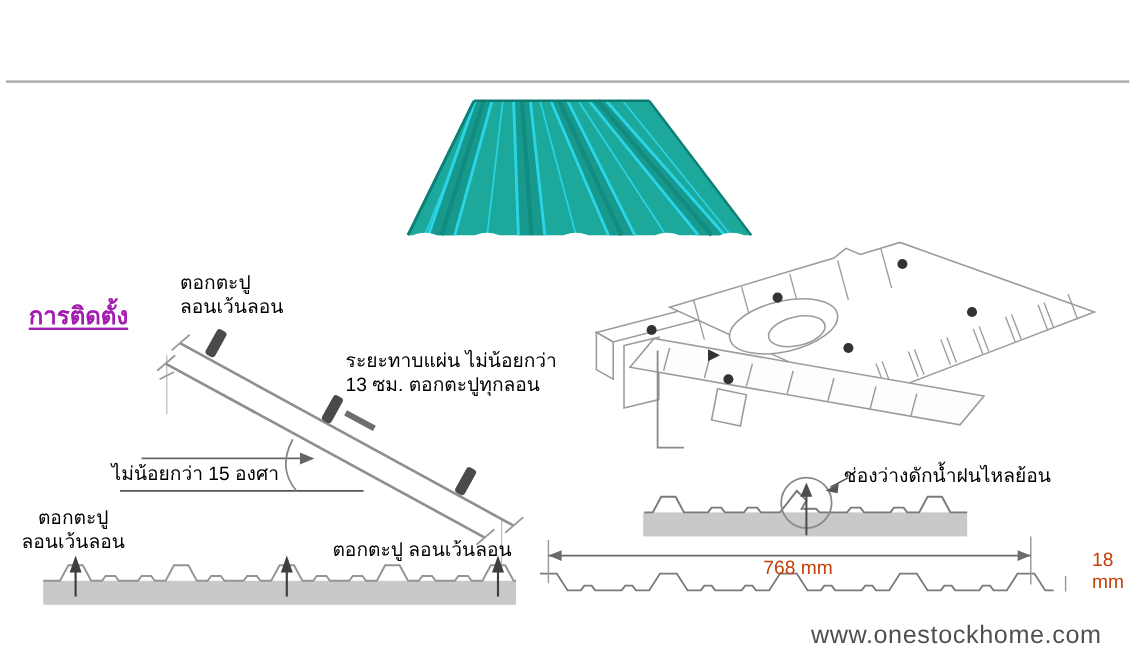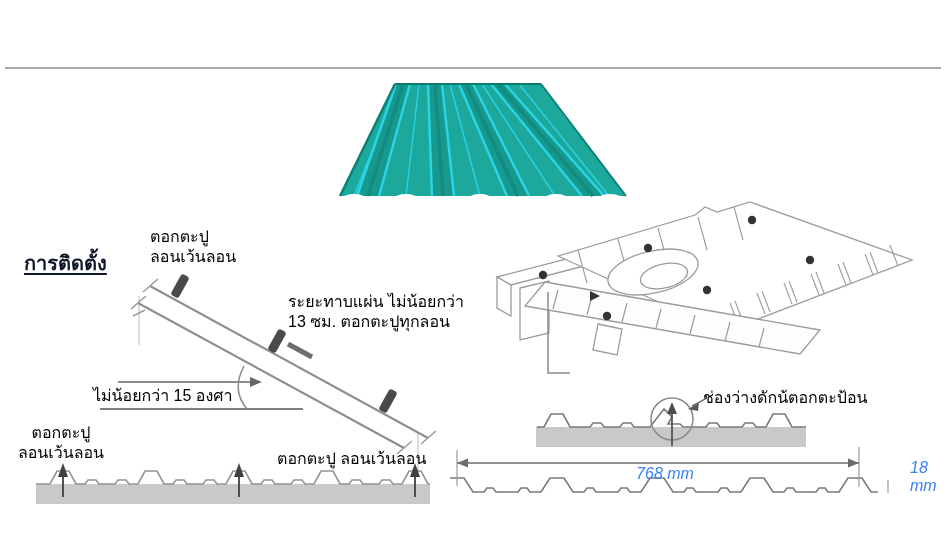--- a/index.html
+++ b/index.html
@@ -13,23 +13,23 @@
     font-size:35px; letter-spacing:7px; color:#2e2e2e;
   }
   .divider { position:absolute; top:67px; left:5px; right:5px; height:0; border-top:2px solid #a9a9a9; }
   .diagram-svg { position:absolute; left:0; top:0; width:946px; height:557px; }
   .lbl {
     position:absolute; font-family:Liberation Sans, sans-serif; font-size:16px;
     line-height:1.28; color:#000000; white-space:pre-line;
   }
   .heading {
     position:absolute; left:24px; top:247px; font-size:20px; font-weight:bold;
-    color:#0f172a; text-decoration:underline; text-underline-offset:3px;
-  }
-  .latin { font-family:"Liberation Sans",sans-serif; color:#3b82f6; line-height:1.1;font-style:italic; }
+    color:#a21caf; text-decoration:underline; text-underline-offset:3px;
+  }
+  .latin { font-family:"Liberation Sans",sans-serif; color:#c2410c; line-height:1.1; }
   .footer-site {
     position:absolute; right:28px; top:518px;
     font-family:"Liberation Sans",sans-serif; font-size:21px;
     letter-spacing:0.5px; color:#4f4f4f;
   }
 </style>
 </head>
 <body>
 
 <div class="canvas">
@@ -240,19 +240,20 @@
 13 ซม. ตอกตะปูทุกลอน</div>
 
   <div class="lbl" style="left:93px; top:386px;">ไม่น้อยกว่า 15 องศา</div>
 
   <div class="lbl" style="left:12px; top:423px; width:98px; text-align:center;">ตอกตะปู
 ลอนเว้นลอน</div>
 
   <div class="lbl" style="left:277px; top:449px;">ตอกตะปู ลอนเว้นลอน</div>
 
 
-  <div class="lbl" style="left:703px; top:388px;">ช่องว่างดักน้ตอกตะป้อน</div>
+  <div class="lbl" style="left:703px; top:388px;">ช่องว่างดักน้ำฝนไหลย้อน</div>
 
   <div class="lbl latin" style="left:600px; top:465px; width:130px; text-align:center; font-size:16px;">768 mm</div>
 
   <div class="lbl latin" style="left:864px; top:459px; font-size:16px;margin-left:46px;">18 mm</div>
 
+  <div class="footer-site">www.onestockhome.com</div>
 </div>
 
 </body></html>

